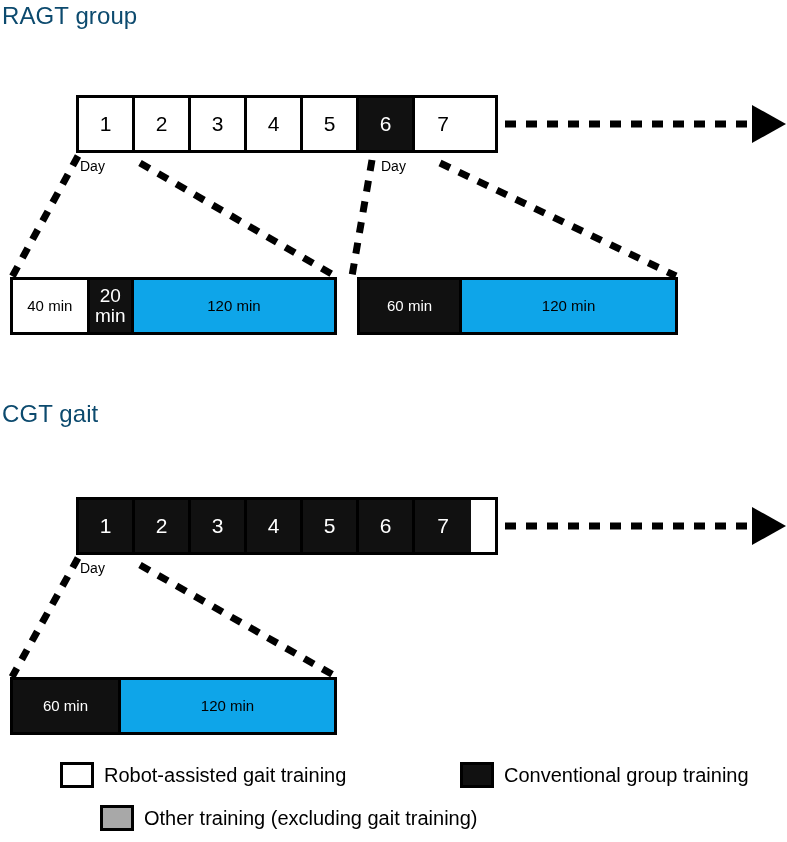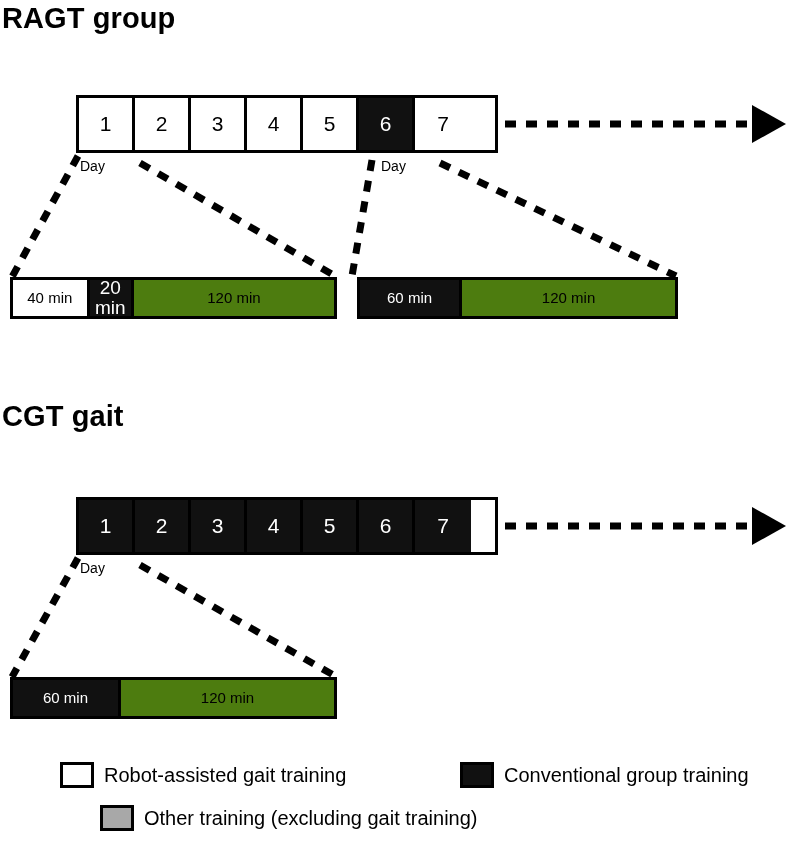--- a/index.html
+++ b/index.html
@@ -17,23 +17,23 @@
   }
   .canvas {
     position: absolute;
     left: 0; top: 0;
     width: 787px;
     height: 842px;
   }
   .abs { position: absolute; box-sizing: border-box; }
 
   .group-title {
-    font-size: 29px;
-    font-weight: 700;
-    color: #000000;
+    font-size: 24px;
+    font-weight: 400;
+    color: #0c4a6e;
     letter-spacing: 0.1px;
     white-space: nowrap;
   }
 
   
   .week {
     display: flex;
     border: 3px solid #000;
     box-sizing: border-box;
     height: 58px;
@@ -55,36 +55,36 @@
   .day-label {
     font-size: 14px;
     white-space: nowrap;
   }
 
   
   .session {
     display: flex;
     border: 3px solid #000;
     box-sizing: border-box;
-    height: 42px;
+    height: 58px;
   }
   .seg {
     display: flex;
     align-items: center;
     justify-content: center;
     text-align: center;
     box-sizing: border-box;
     border-right: 3px solid #000;
     font-size: 15px;
     line-height: 1.05;
   }
   .seg:last-child { border-right: none; }
   .seg-white { background: #ffffff; color: #000; }
   .seg-black { background: #111111; color: #ffffff; }
-  .seg-gray  { background: #4d7c0f; color: #000; }
+  .seg-gray  { background: #0ea5e9; color: #000; }
   .seg.small { font-size: 19px; }
 
   
   .legend-swatch {
     width: 34px;
     height: 26px;
     border: 3px solid #000;
     box-sizing: border-box;
   }
   .sw-white { background: #ffffff; }

